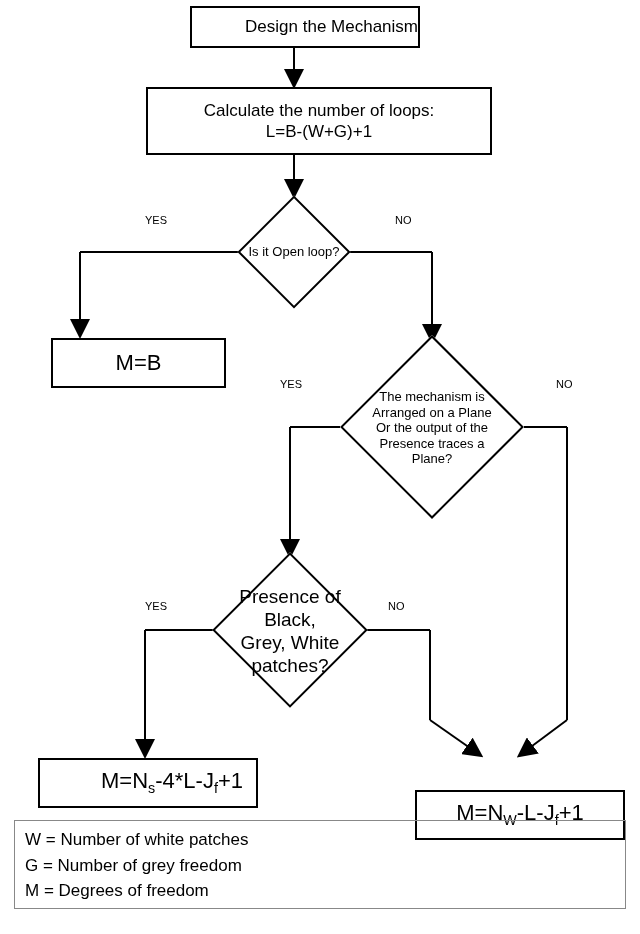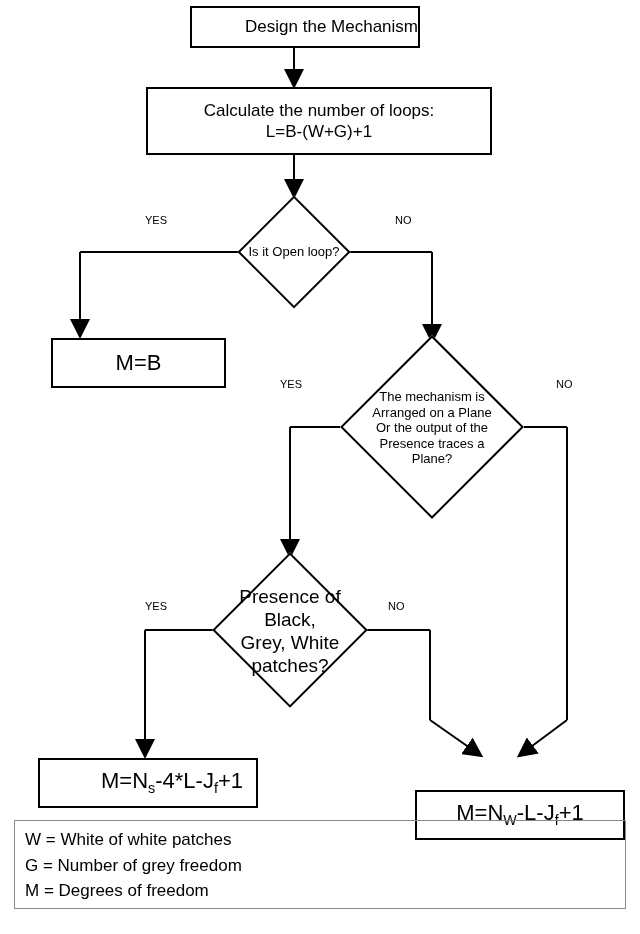--- a/index.html
+++ b/index.html
@@ -142,17 +142,17 @@
 
 <div class="box" style="left:38px; top:758px; width:220px; height:50px; font-size:22px;padding-left:48px;">
   <span>M=N<span class="sub">s</span>-4*L-J<span class="sub">f</span>+1</span>
 </div>
 
 <div class="box" style="left:415px; top:758px; width:210px; height:50px; font-size:22px;margin-top:32px;">
   <span>M=N<span class="sub">W</span>-L-J<span class="sub">f</span>+1</span>
 </div>
 
 <div class="legend" style="top:820px;">
-  <div>W = White of white patches</div>
+  <div>W = Number of white patches</div>
   <div>G = Number of grey freedom</div>
   <div>M = Degrees of freedom</div>
 
 </div>
 
 </body></html>

